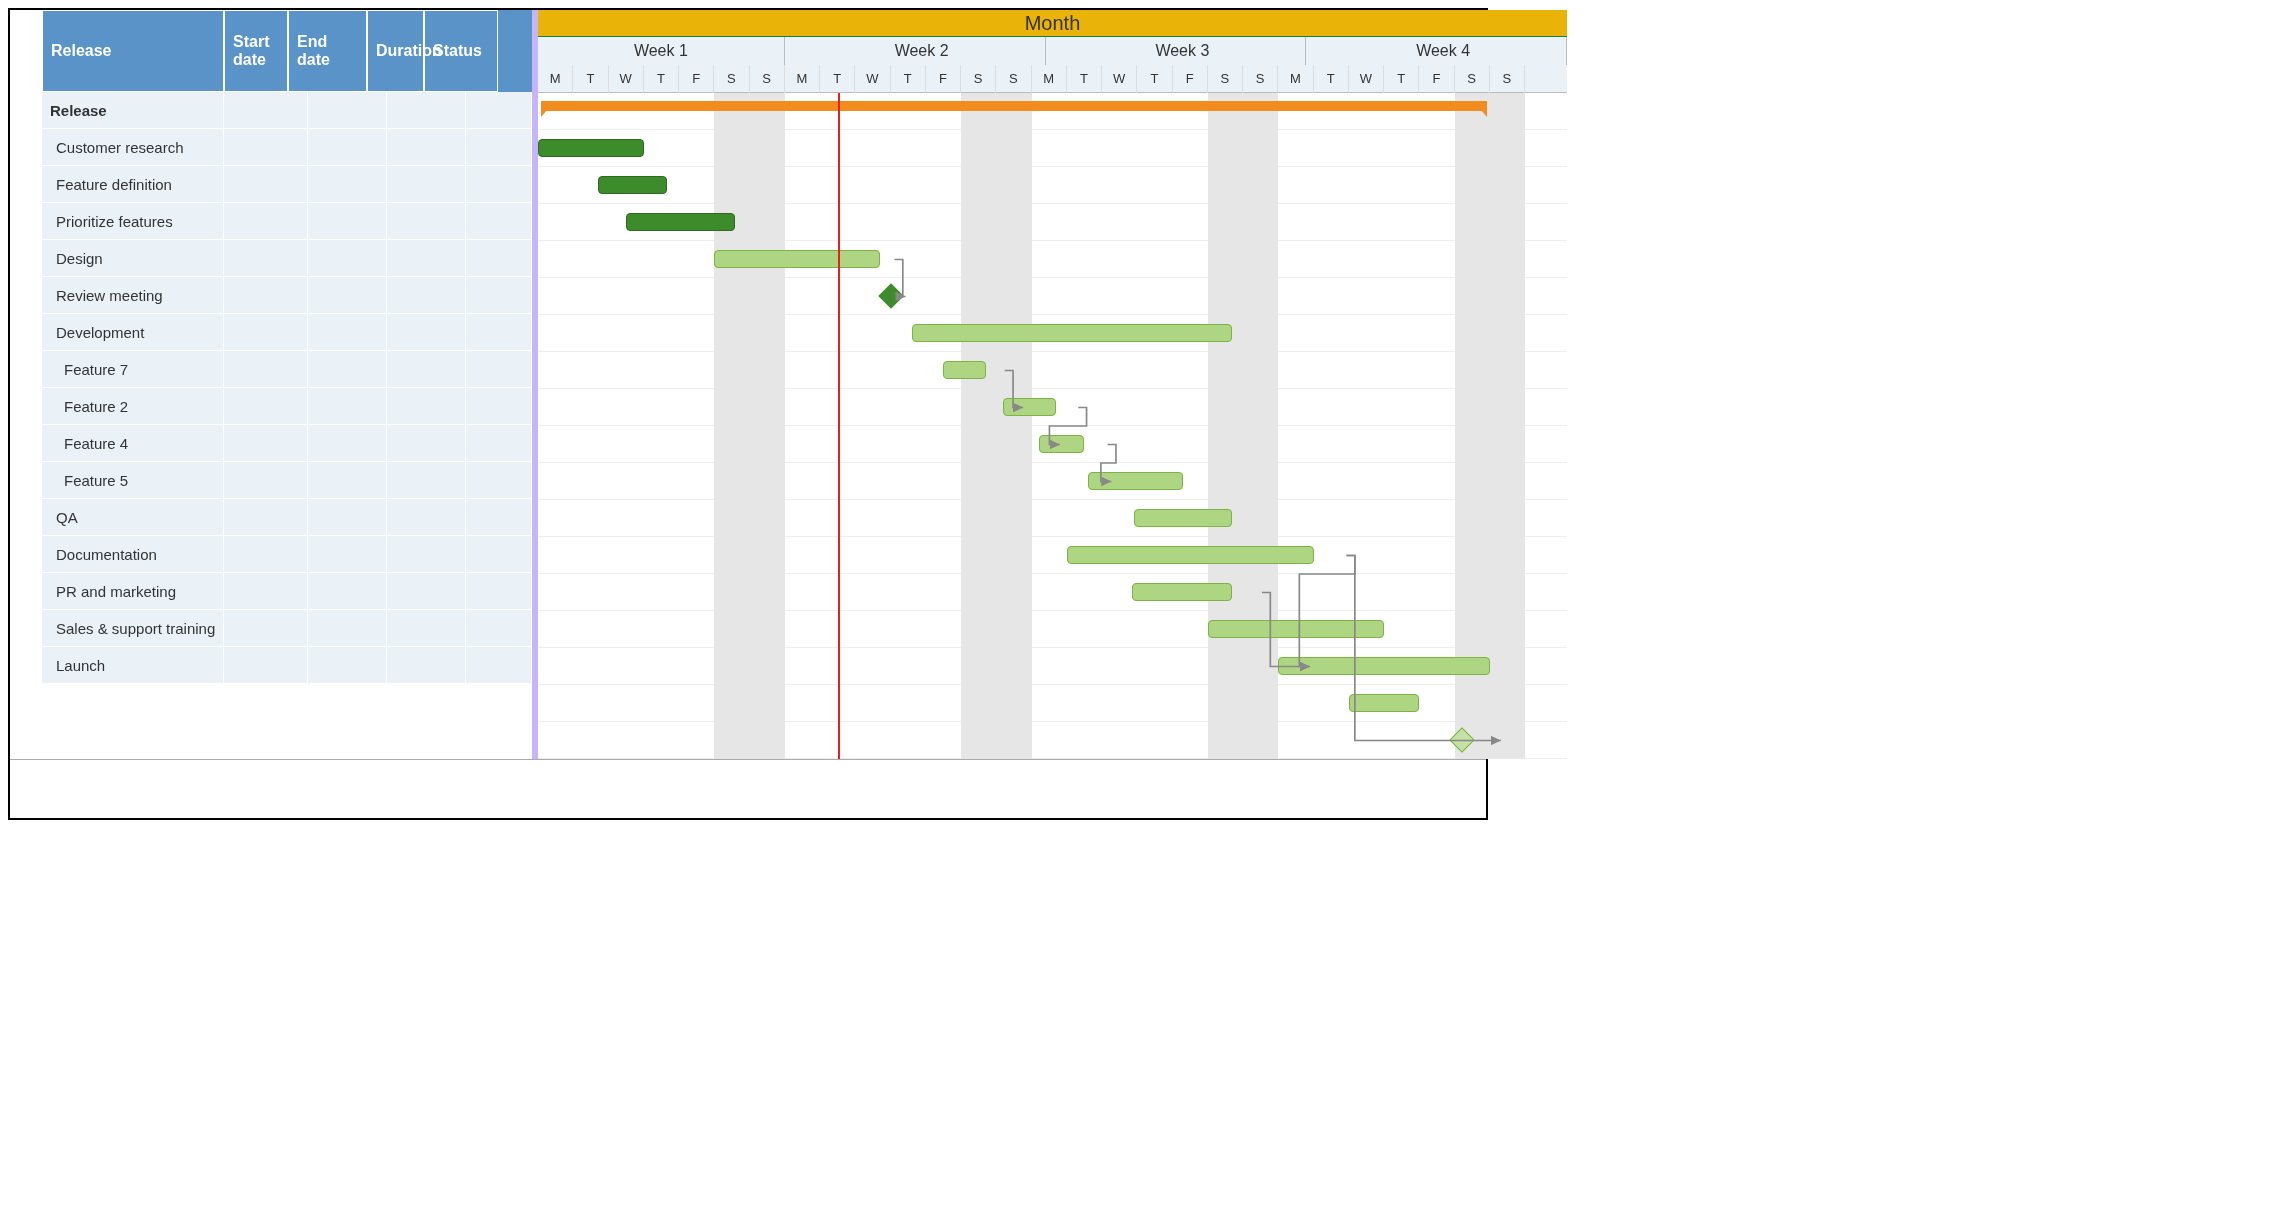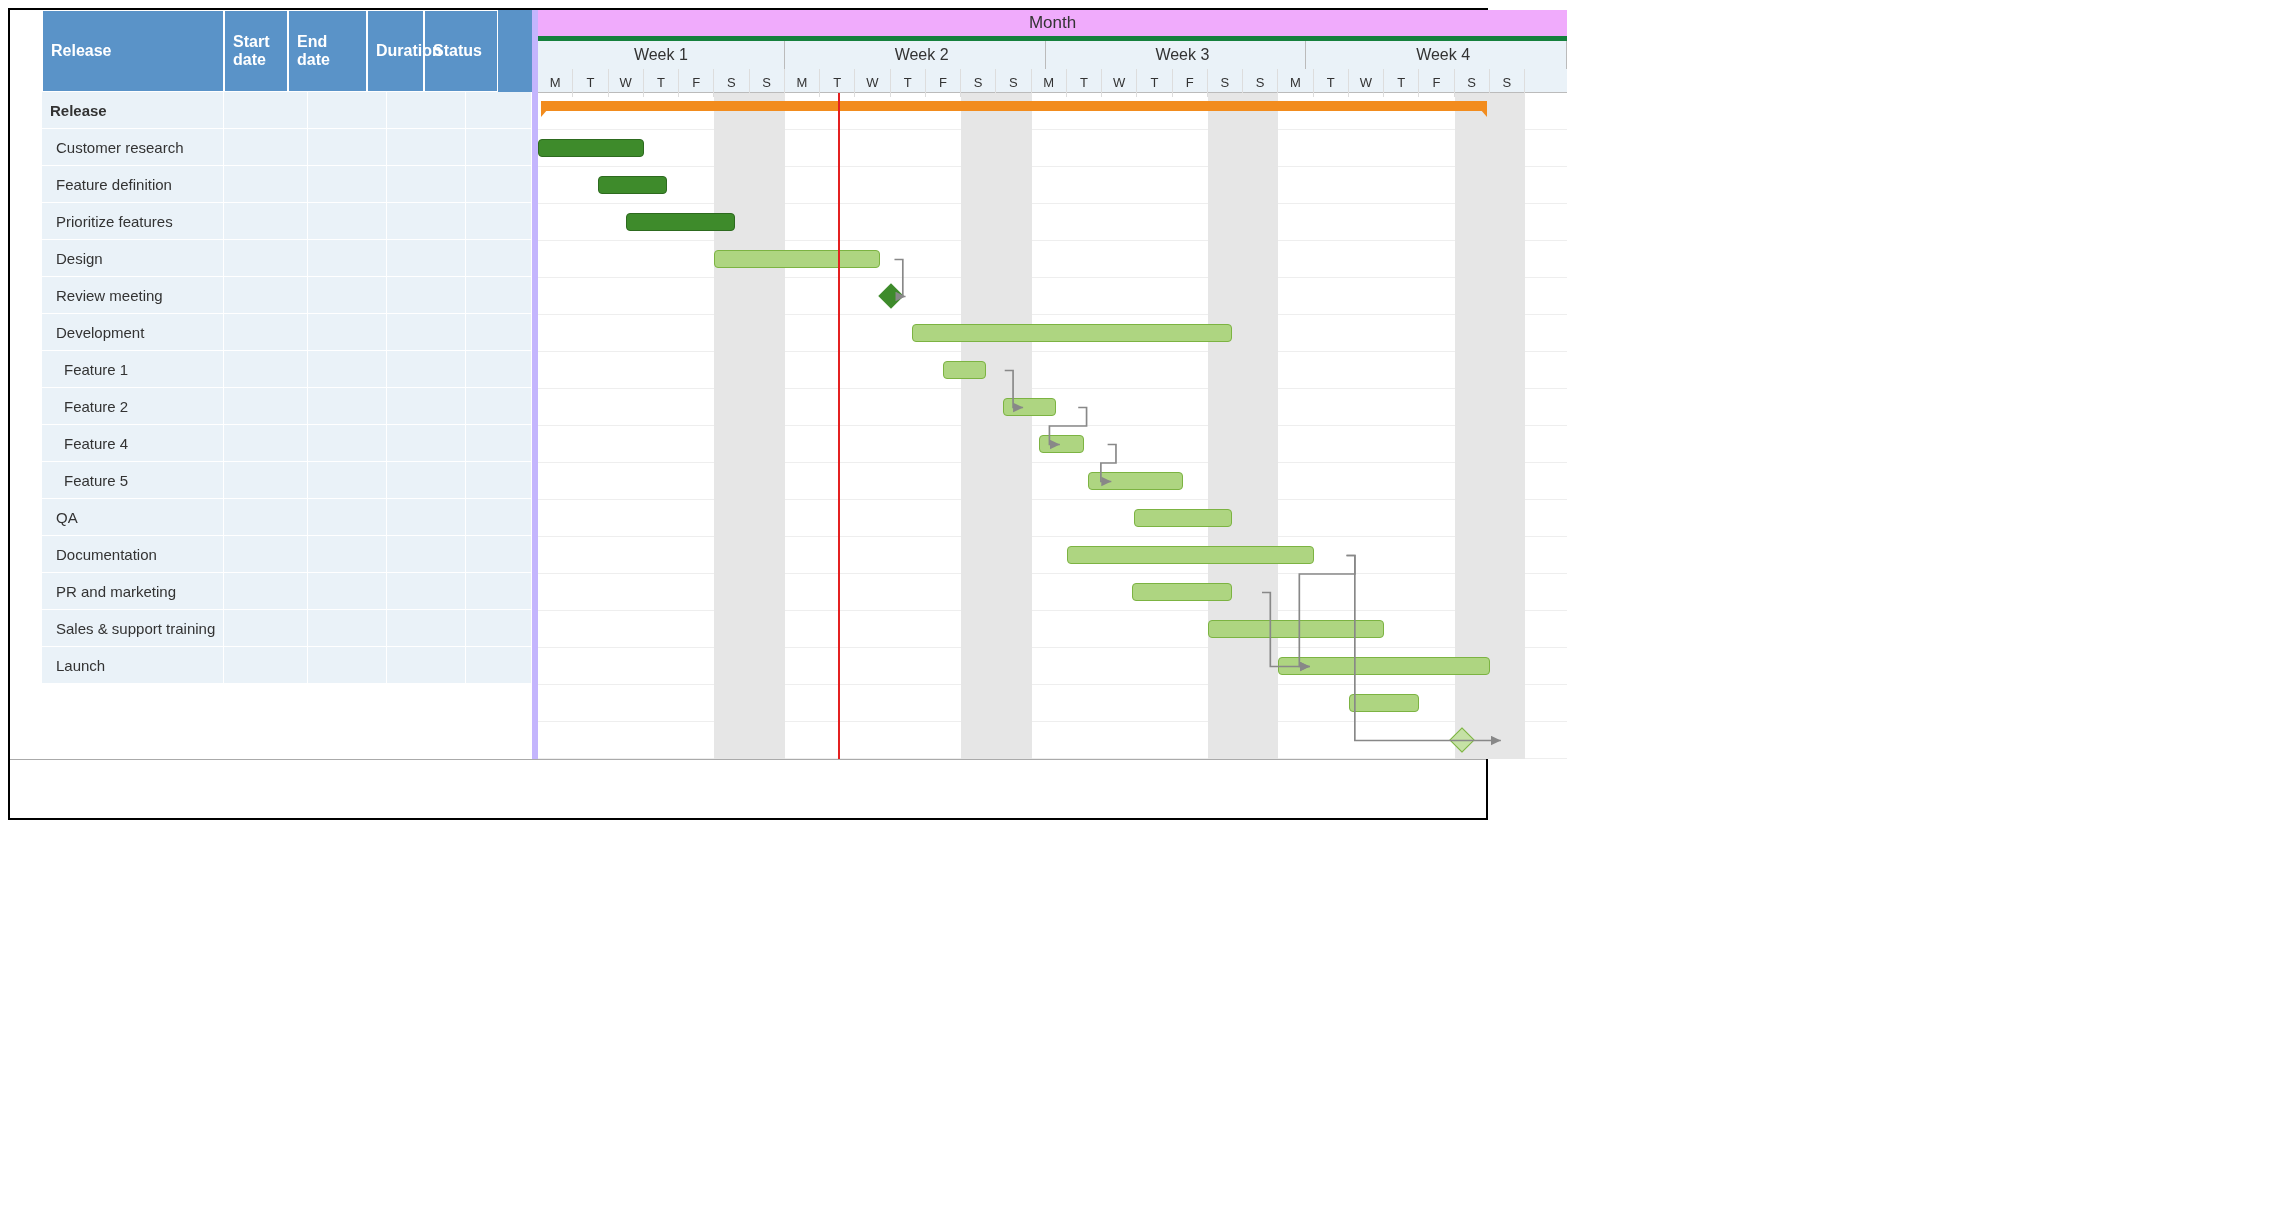--- a/index.html
+++ b/index.html
@@ -84,23 +84,23 @@
   .th {
     position: relative;
     height: 82px;
     border-bottom: 1px solid #bbb;
     background: #eaf2f8;
   }
   .th .month {
     height: 26px;
     line-height: 26px;
     text-align: center;
-    font-size: 17px;
-    border-bottom: 5px solid #15803d;
-    background: #f0abfc;
+    font-size: 20px;
+    border-bottom: 1px solid #15803d;
+    background: #eab308;
   }
   .th .weeks {
     display: flex;
     height: 28px;
     gap: 14px;
   }
   .th .weeks div {
     flex: 0 0 246.75px; 
     border-right: 1px solid #bbb;
     text-align: center;
@@ -284,21 +284,21 @@
             <div class="cell st"></div>
           </div>
           <div class="trow">
             <div class="cell name indent1">Development</div>
             <div class="cell sd"></div>
             <div class="cell ed"></div>
             <div class="cell du"></div>
             <div class="cell st"></div>
           </div>
           <div class="trow">
-            <div class="cell name indent2">Feature 1</div>
+            <div class="cell name indent2">Feature 7</div>
             <div class="cell sd"></div>
             <div class="cell ed"></div>
             <div class="cell du"></div>
             <div class="cell st"></div>
           </div>
           <div class="trow">
             <div class="cell name indent2">Feature 2</div>
             <div class="cell sd"></div>
             <div class="cell ed"></div>
             <div class="cell du"></div>

